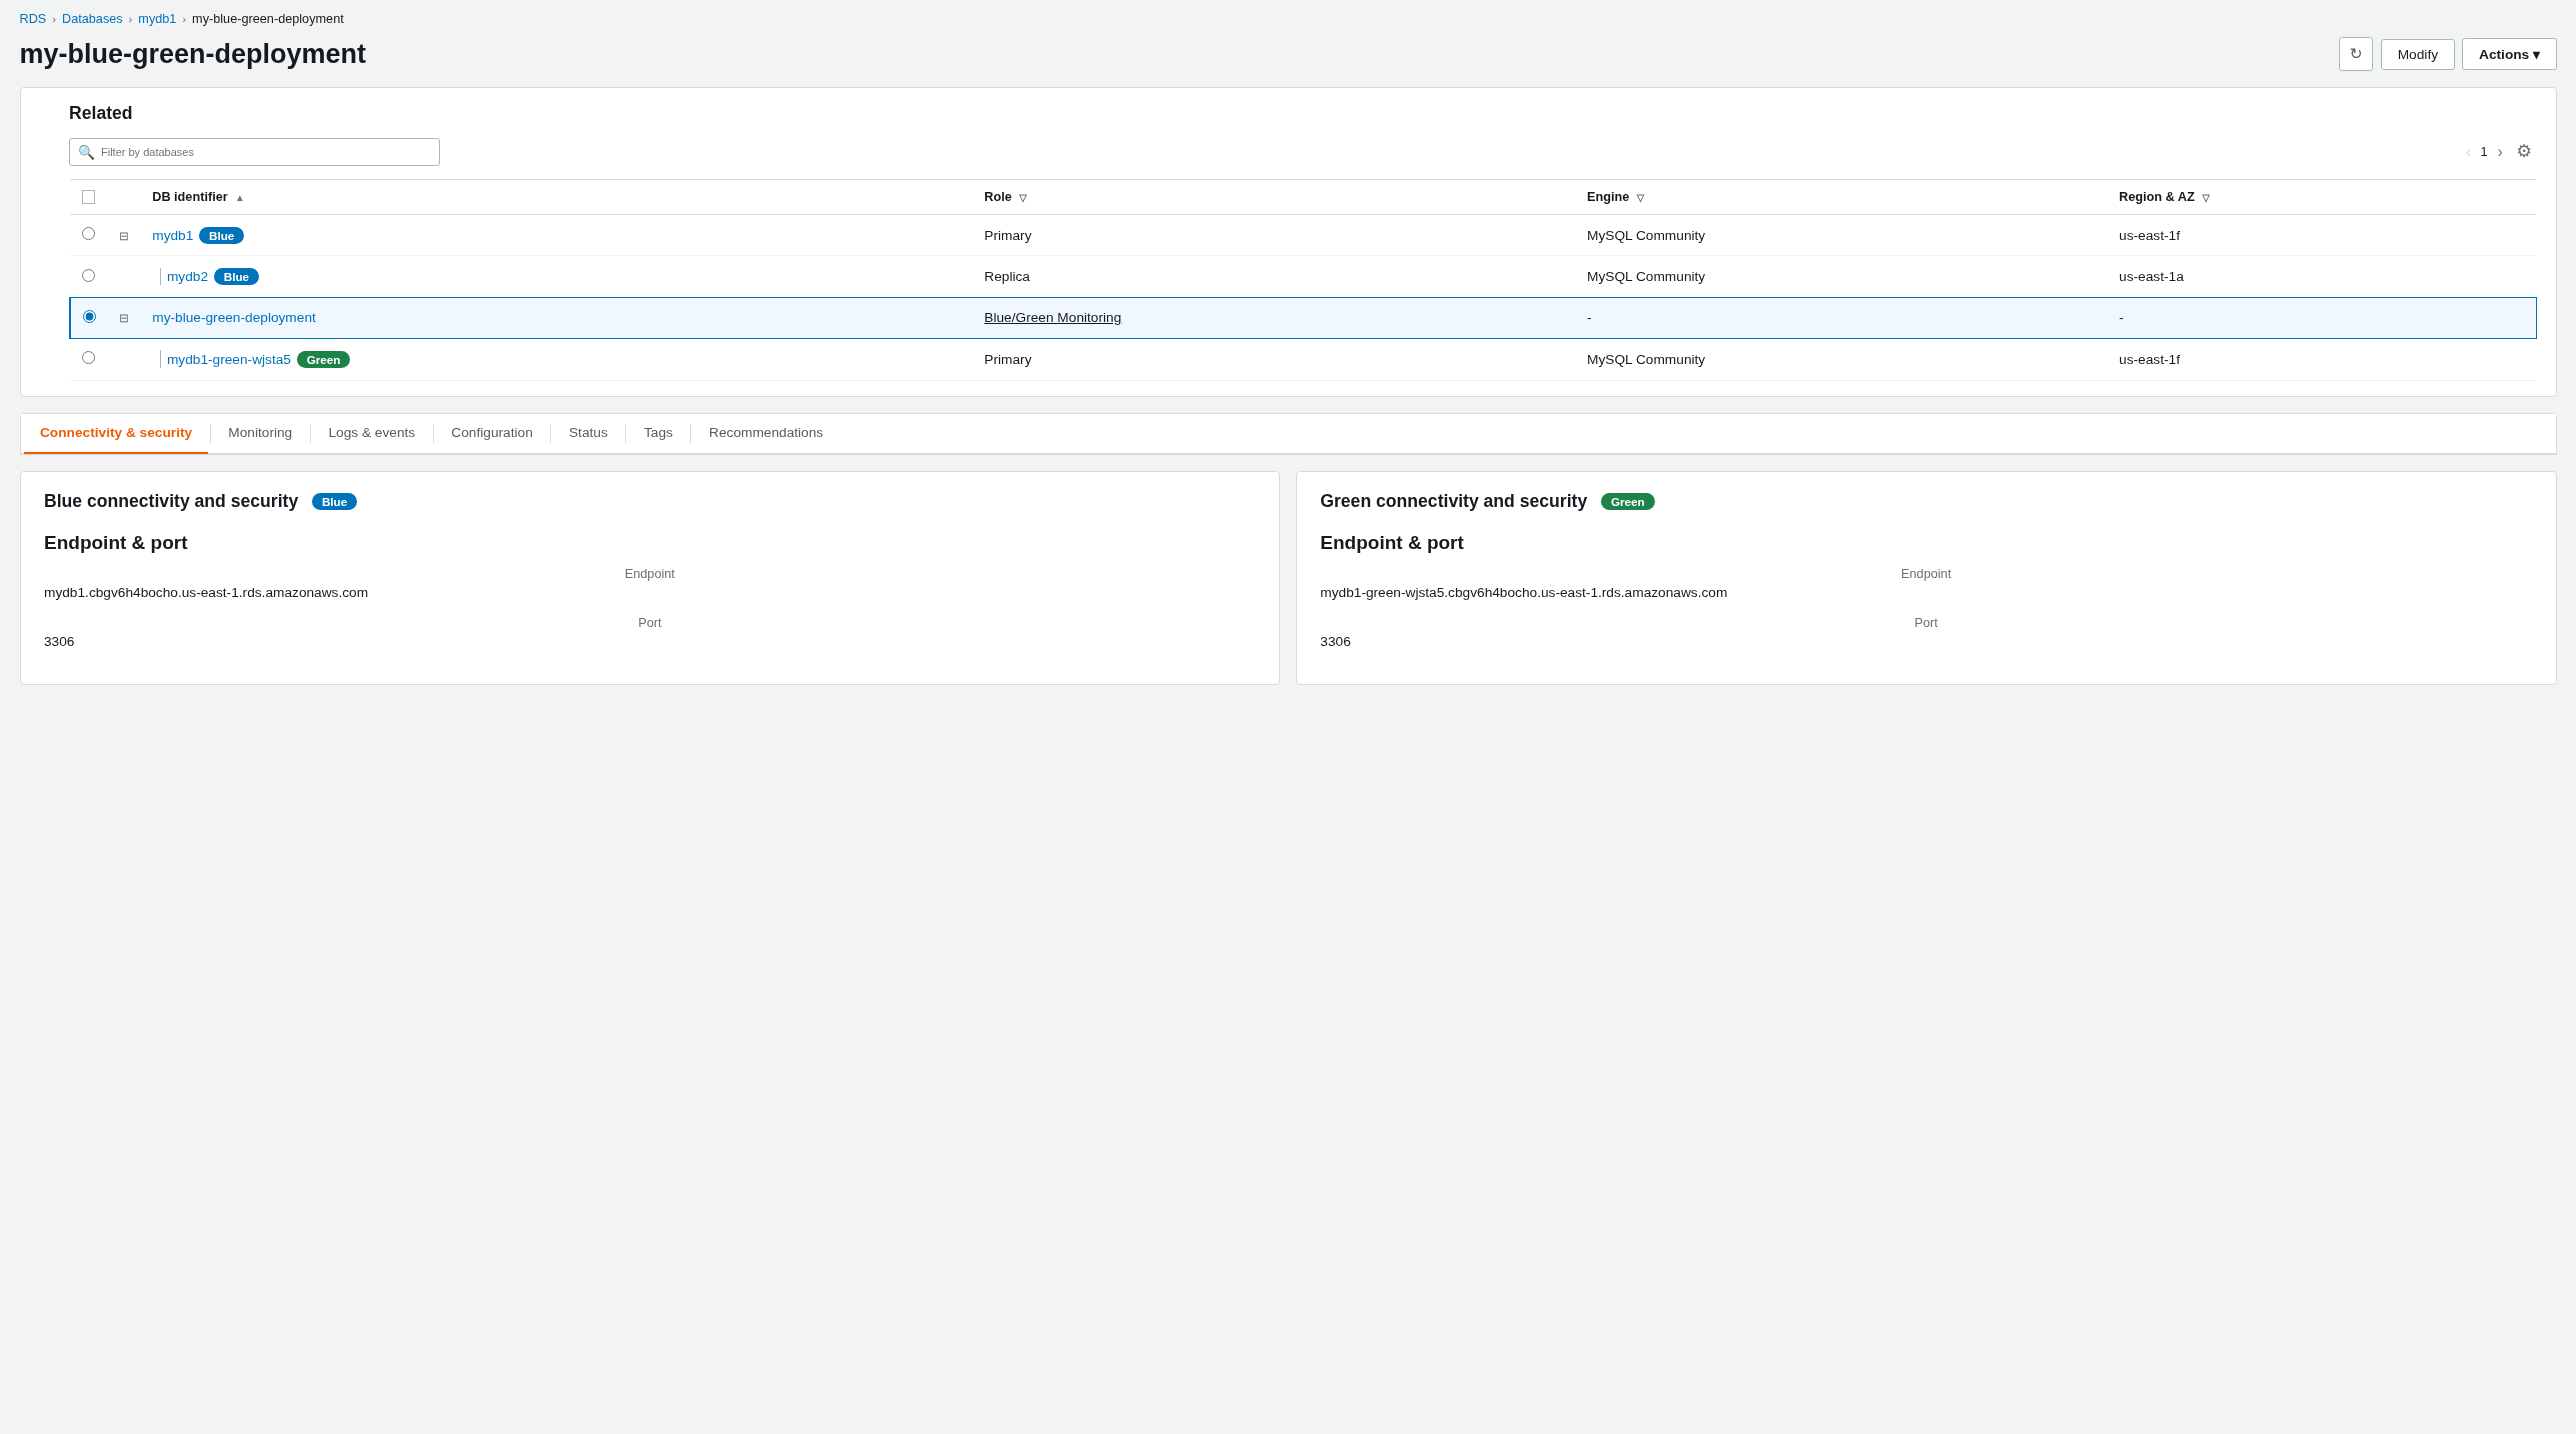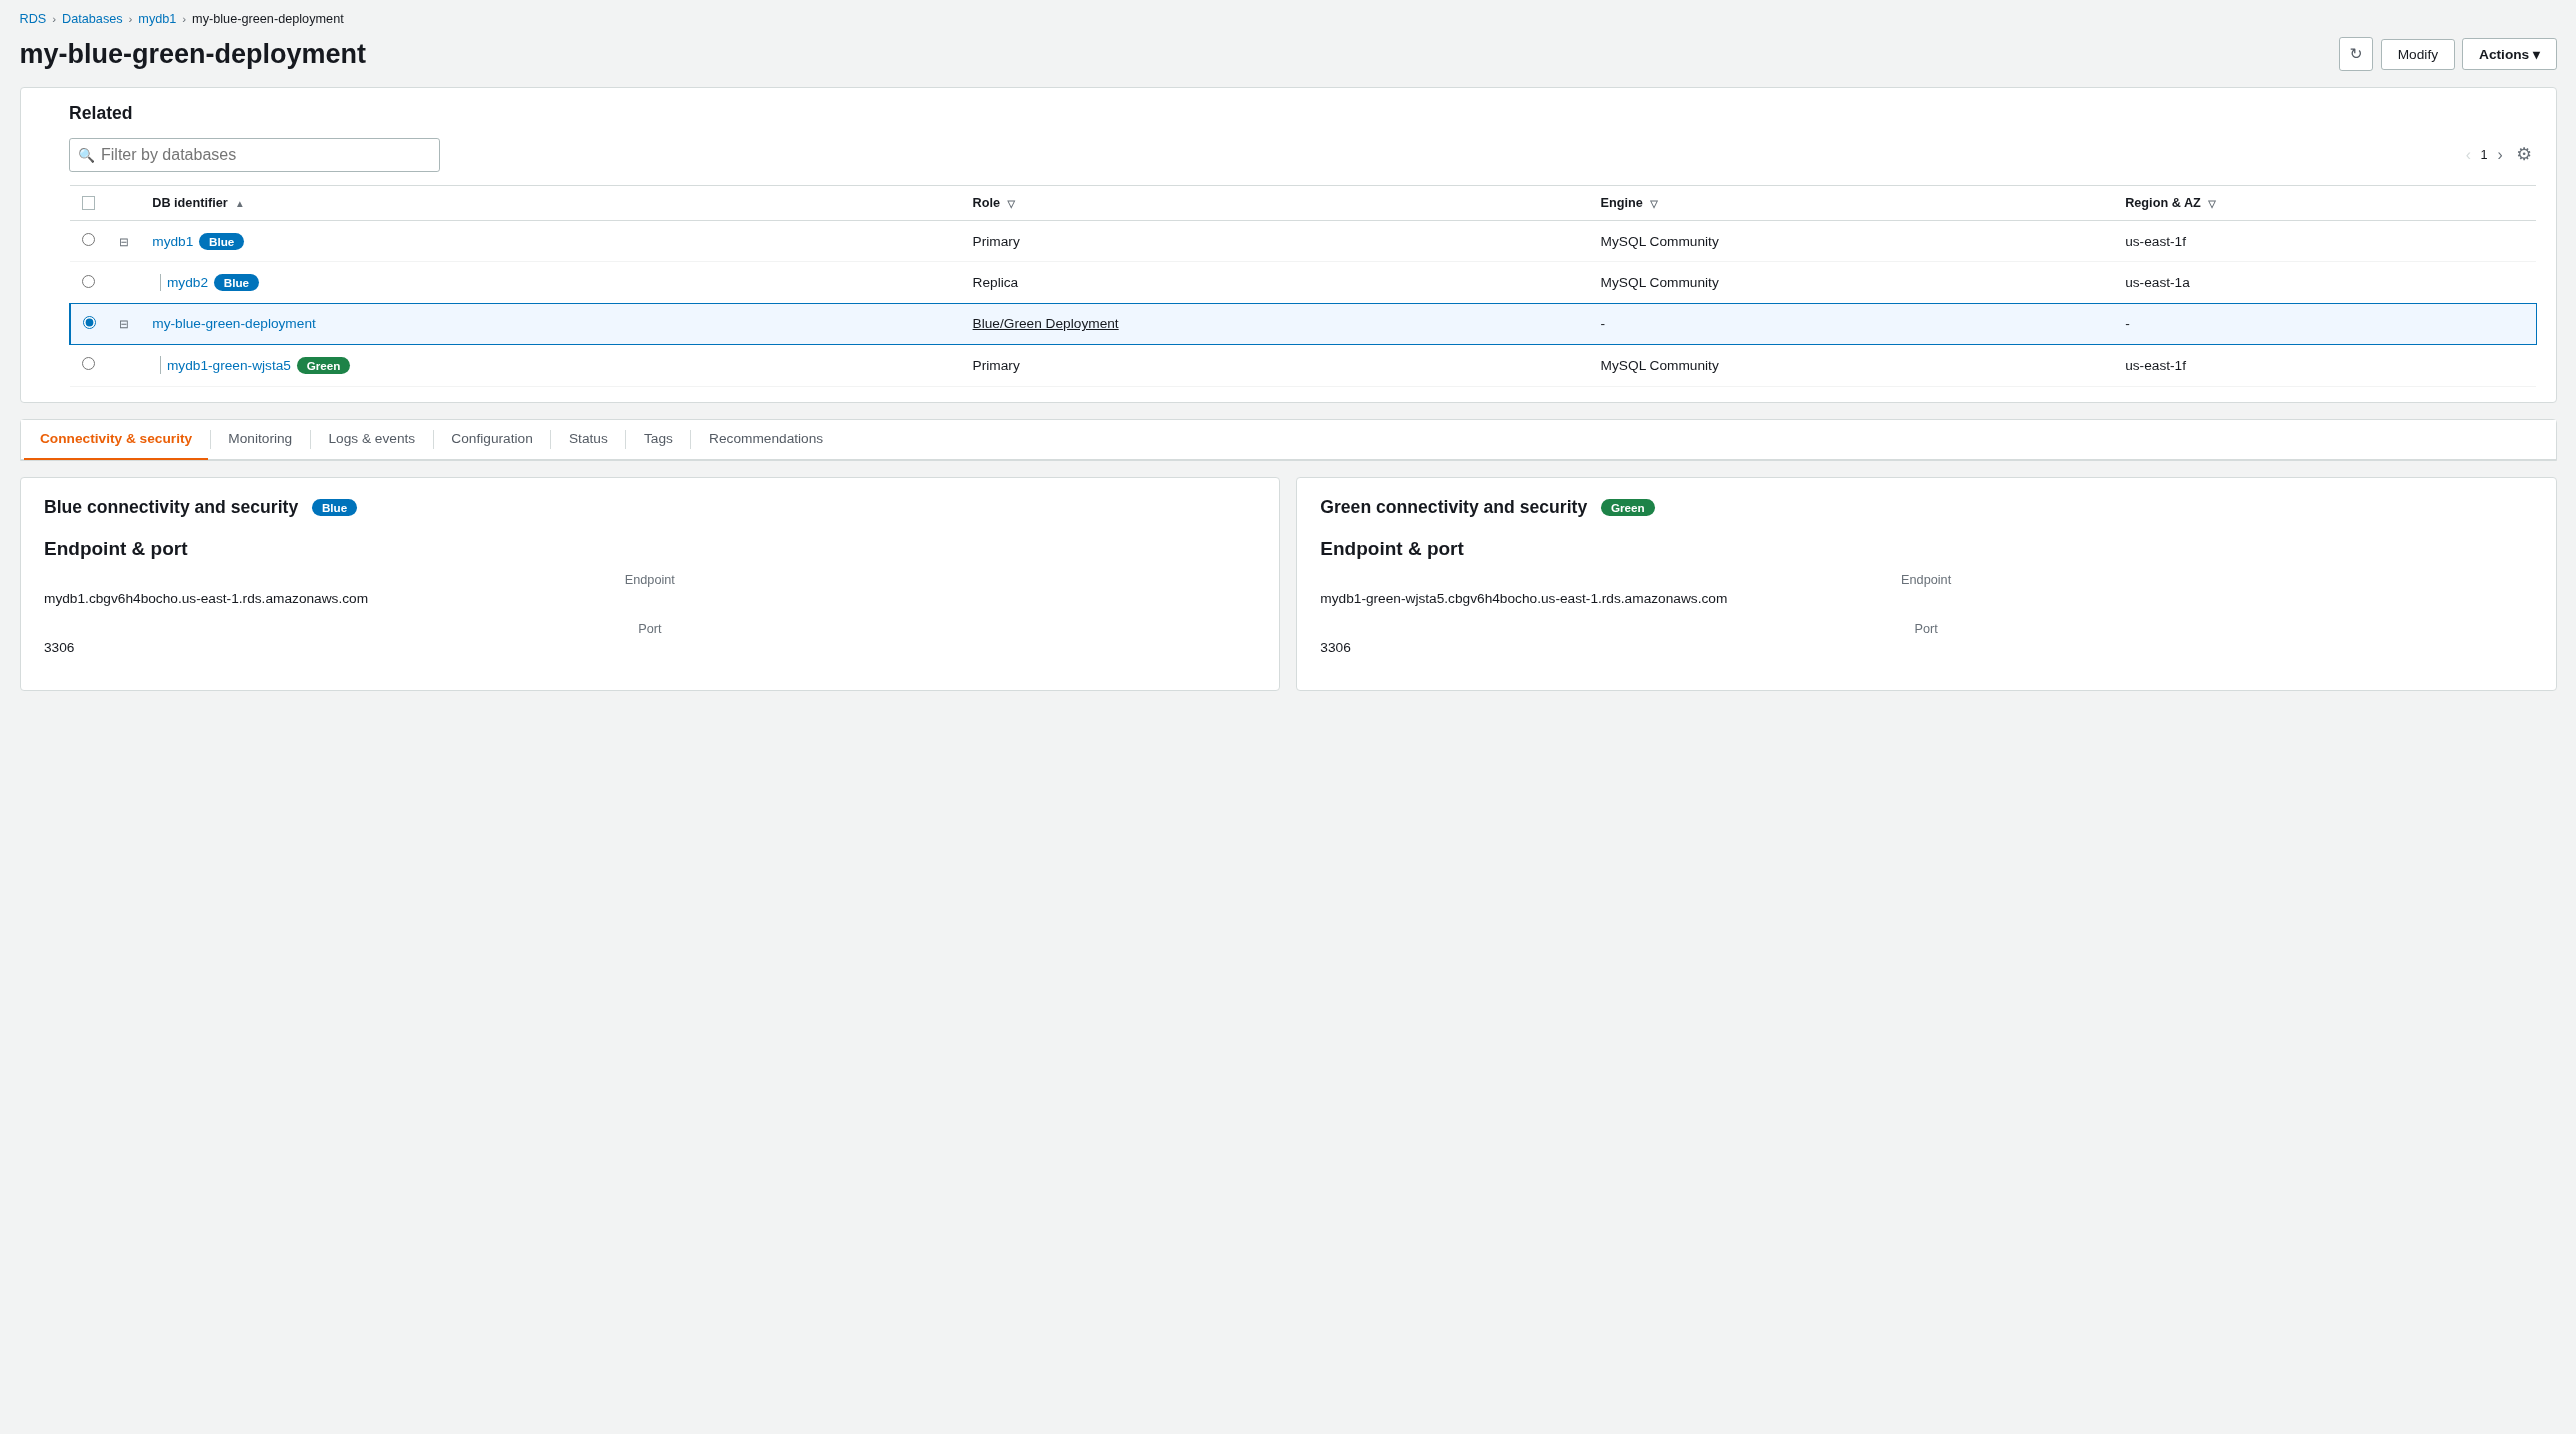--- a/index.html
+++ b/index.html
@@ -282,21 +282,21 @@
       font-size: 13.7px;
       color: #16191f;
       margin-bottom: 15.6px;
     }
 
     input[type="radio"] {
       accent-color: #0073bb;
       cursor: pointer;
     }
     input[type="text"] {
-      font-size: 16px;
+      font-size: 11px;
     }
 
     .checkbox-style {
       width: 13.7px;
       height: 13.7px;
       border: 1px solid #aab7b8;
       background: #fff;
       cursor: pointer;
     }
   </style>
@@ -393,21 +393,21 @@
             <td>us-east-1a</td>
           </tr>
           <tr class="selected">
             <td class="radio-col"><input type="radio" name="db-select" checked="" style=""></td>
             <td class="expand-col"><span class="expand-icon">⊟</span></td>
             <td>
               <div class="db-id-cell">
                 <a href="#">my-blue-green-deployment</a>
               </div>
             </td>
-            <td><u>Blue/Green Deployment</u></td>
+            <td><u>Blue/Green Monitoring</u></td>
             <td>-</td>
             <td>-</td>
           </tr>
           <tr>
             <td class="radio-col"><input type="radio" name="db-select" style=""></td>
             <td class="expand-col"></td>
             <td>
               <div class="db-id-cell">
                 <span class="indent-line"></span>
                 <a href="#">mydb1-green-wjsta5</a>

